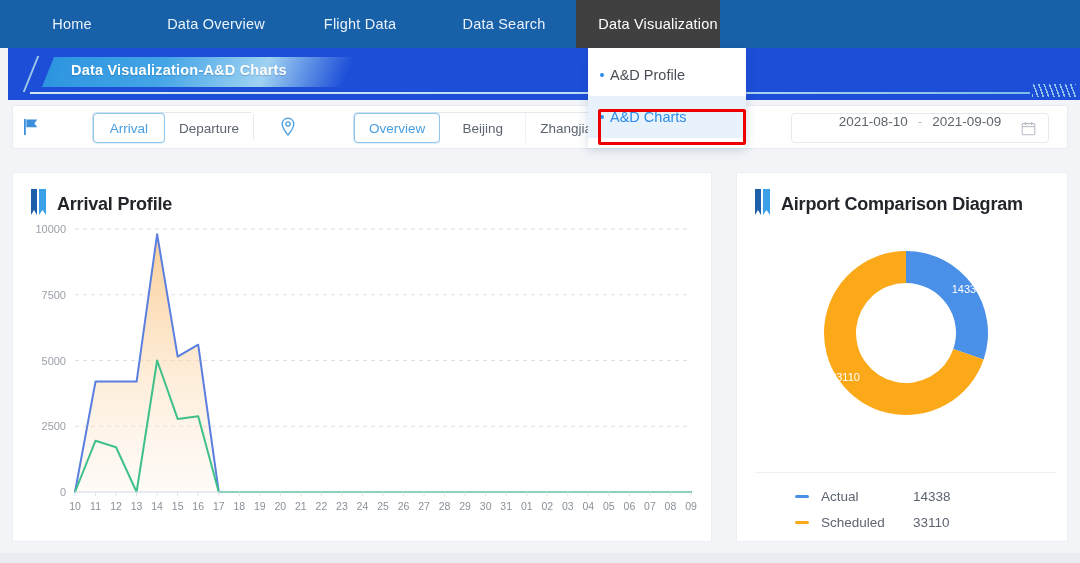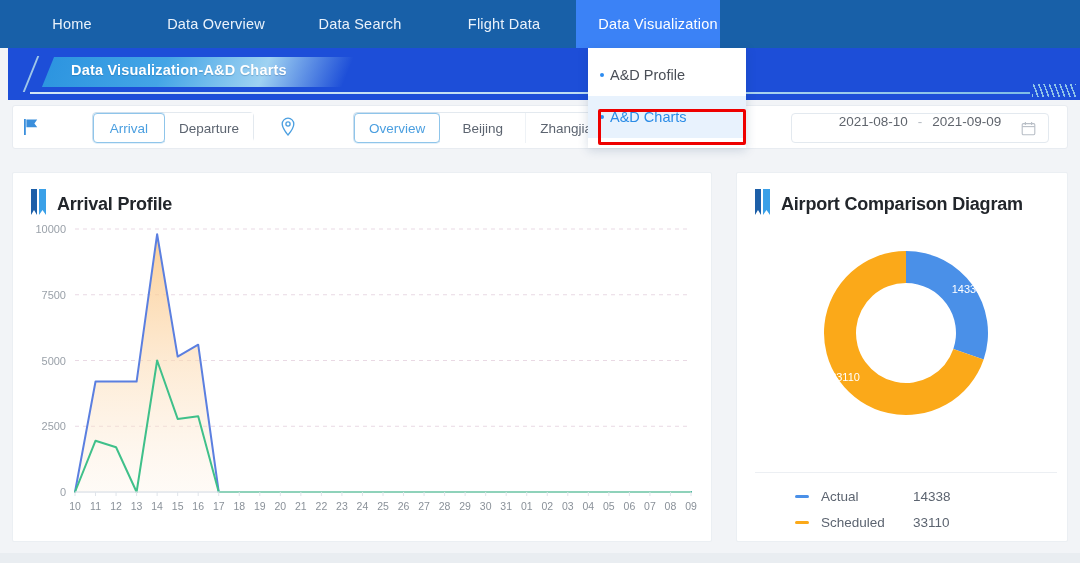--- a/index.html
+++ b/index.html
@@ -21,21 +21,21 @@
     width: 1080px; height: 48px;
     background: #1860a8;
     display: flex; align-items: stretch;
   }
   .nav-item {
     display: flex; align-items: center; justify-content: center;
     width: 144px; height: 48px;
     color: #eaf2fb; font-size: 14.5px; letter-spacing: .2px;
     cursor: pointer; user-select: none;
   }
-  .nav-item.active { background: #3b82f6; color: #ffffff; padding-left: 20px; }
+  .nav-item.active { background: #404040; color: #ffffff; padding-left: 20px; }
 
   
   .dropdown {
     position: absolute; left: 588px; top: 48px;
     width: 158px; background: #ffffff;
     box-shadow: 0 2px 10px rgba(20,60,110,.18);
     z-index: 40; padding: 6px 0 10px 0;
   }
   .dd-item {
     position: relative;
@@ -172,22 +172,22 @@
   }
 </style>
 </head>
 <body>
 
 <div id="app">
 
   <div class="topnav">
     <div class="nav-item">Home</div>
     <div class="nav-item">Data Overview</div>
+    <div class="nav-item">Flight Data</div>
     <div class="nav-item">Data Search</div>
-    <div class="nav-item">Flight Data</div>
     <div class="nav-item active">Data Visualization</div>
   </div>
 
   <div class="banner">
     <div class="banner-slash"></div>
     <div class="banner-ribbon"></div>
     <div class="banner-title">Data Visualization-A&amp;D Charts</div>
     <div class="banner-rule"></div>
     <div class="banner-hatch"></div>
   </div>

